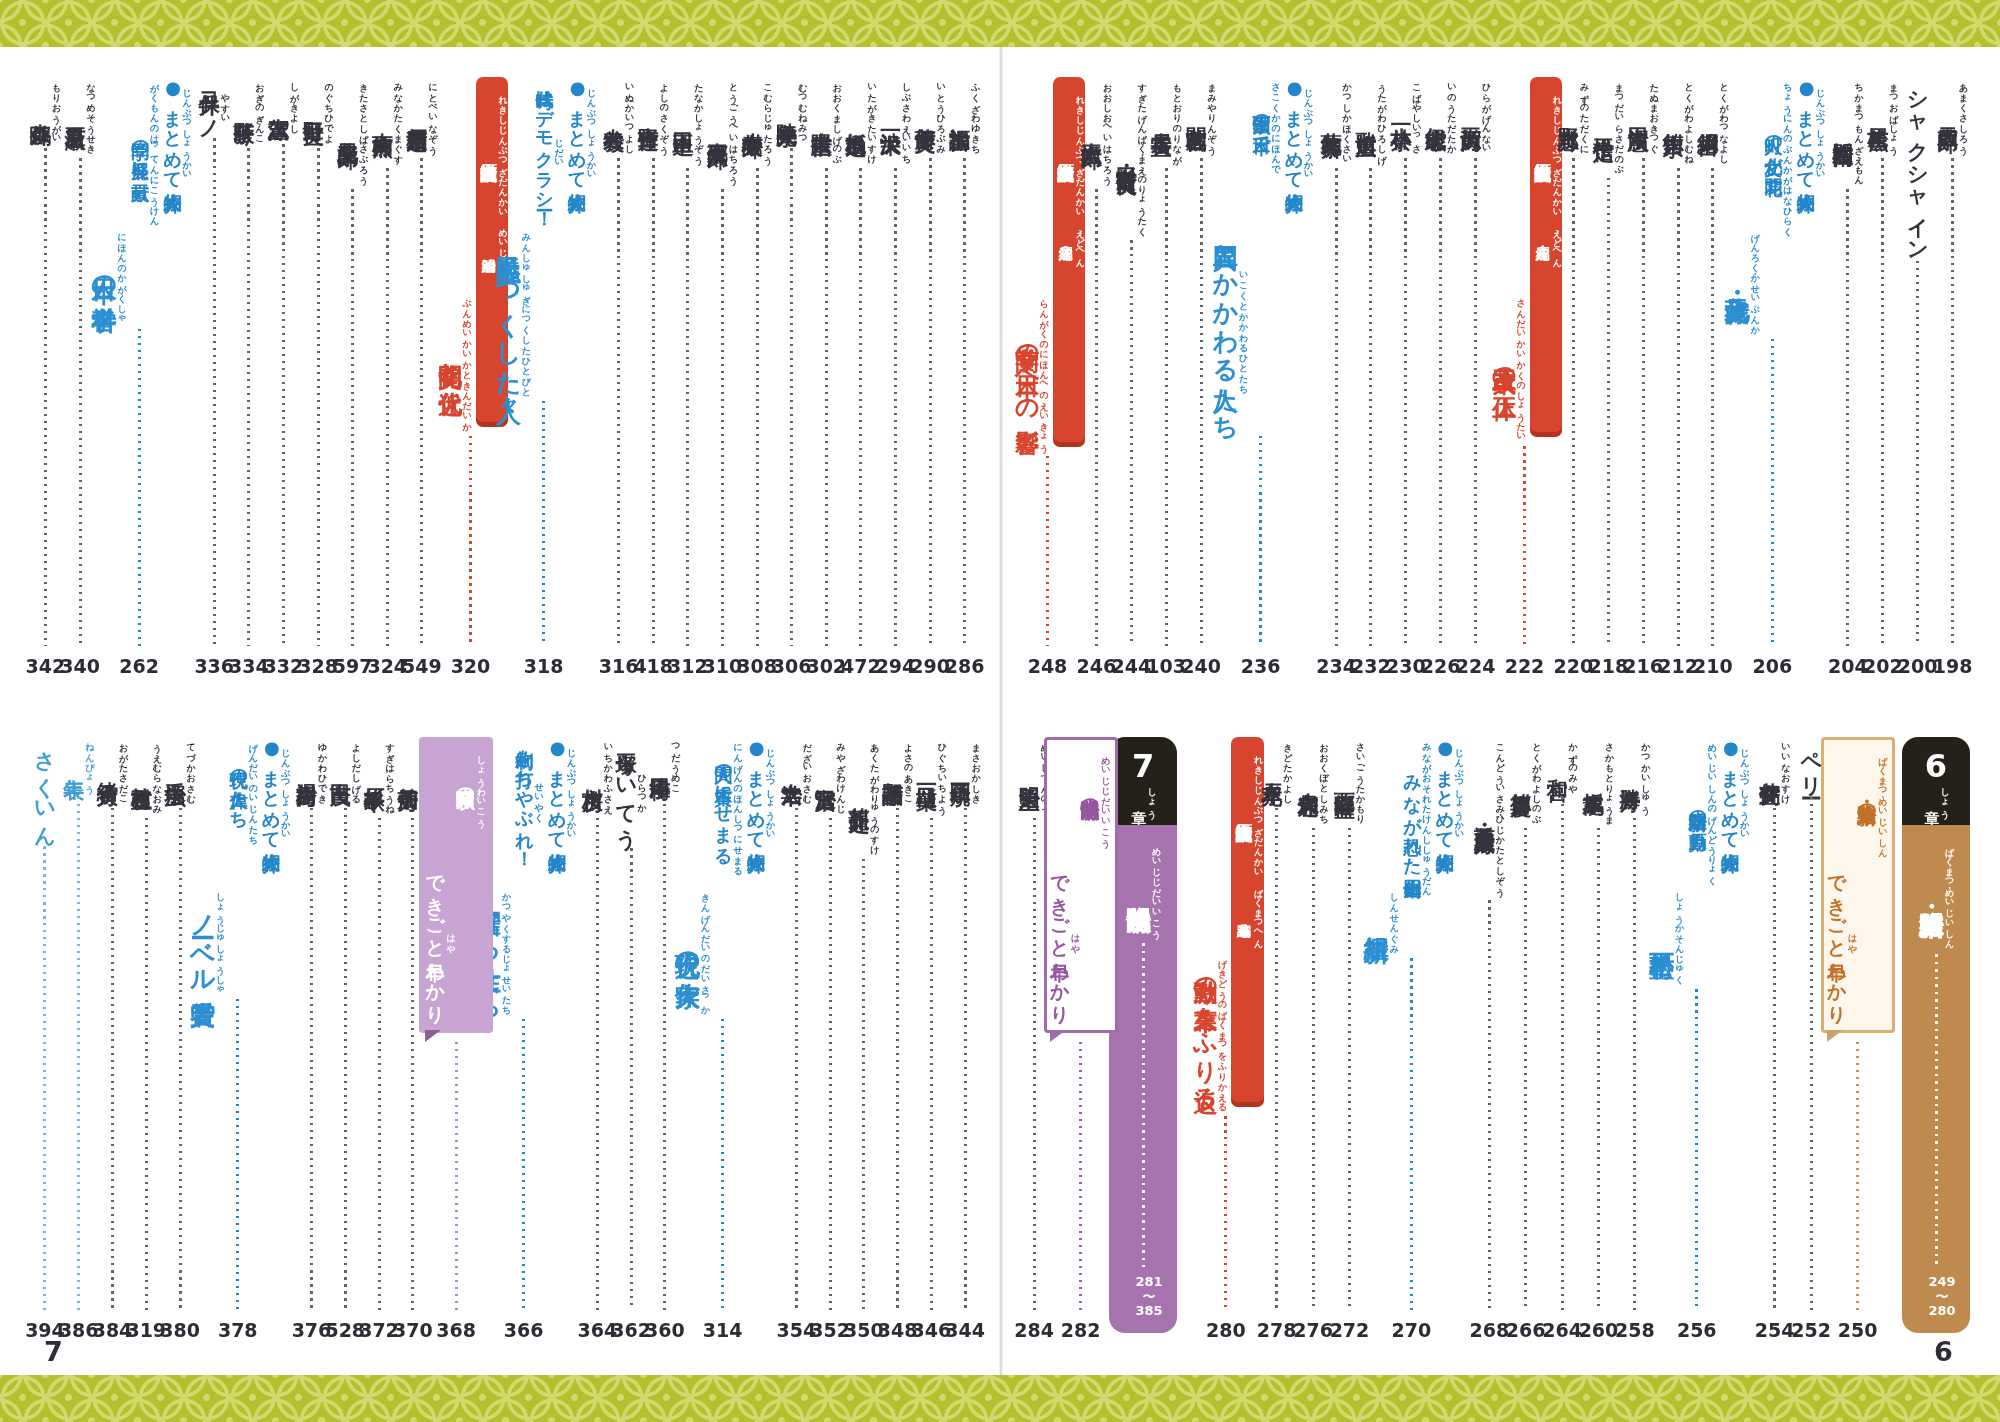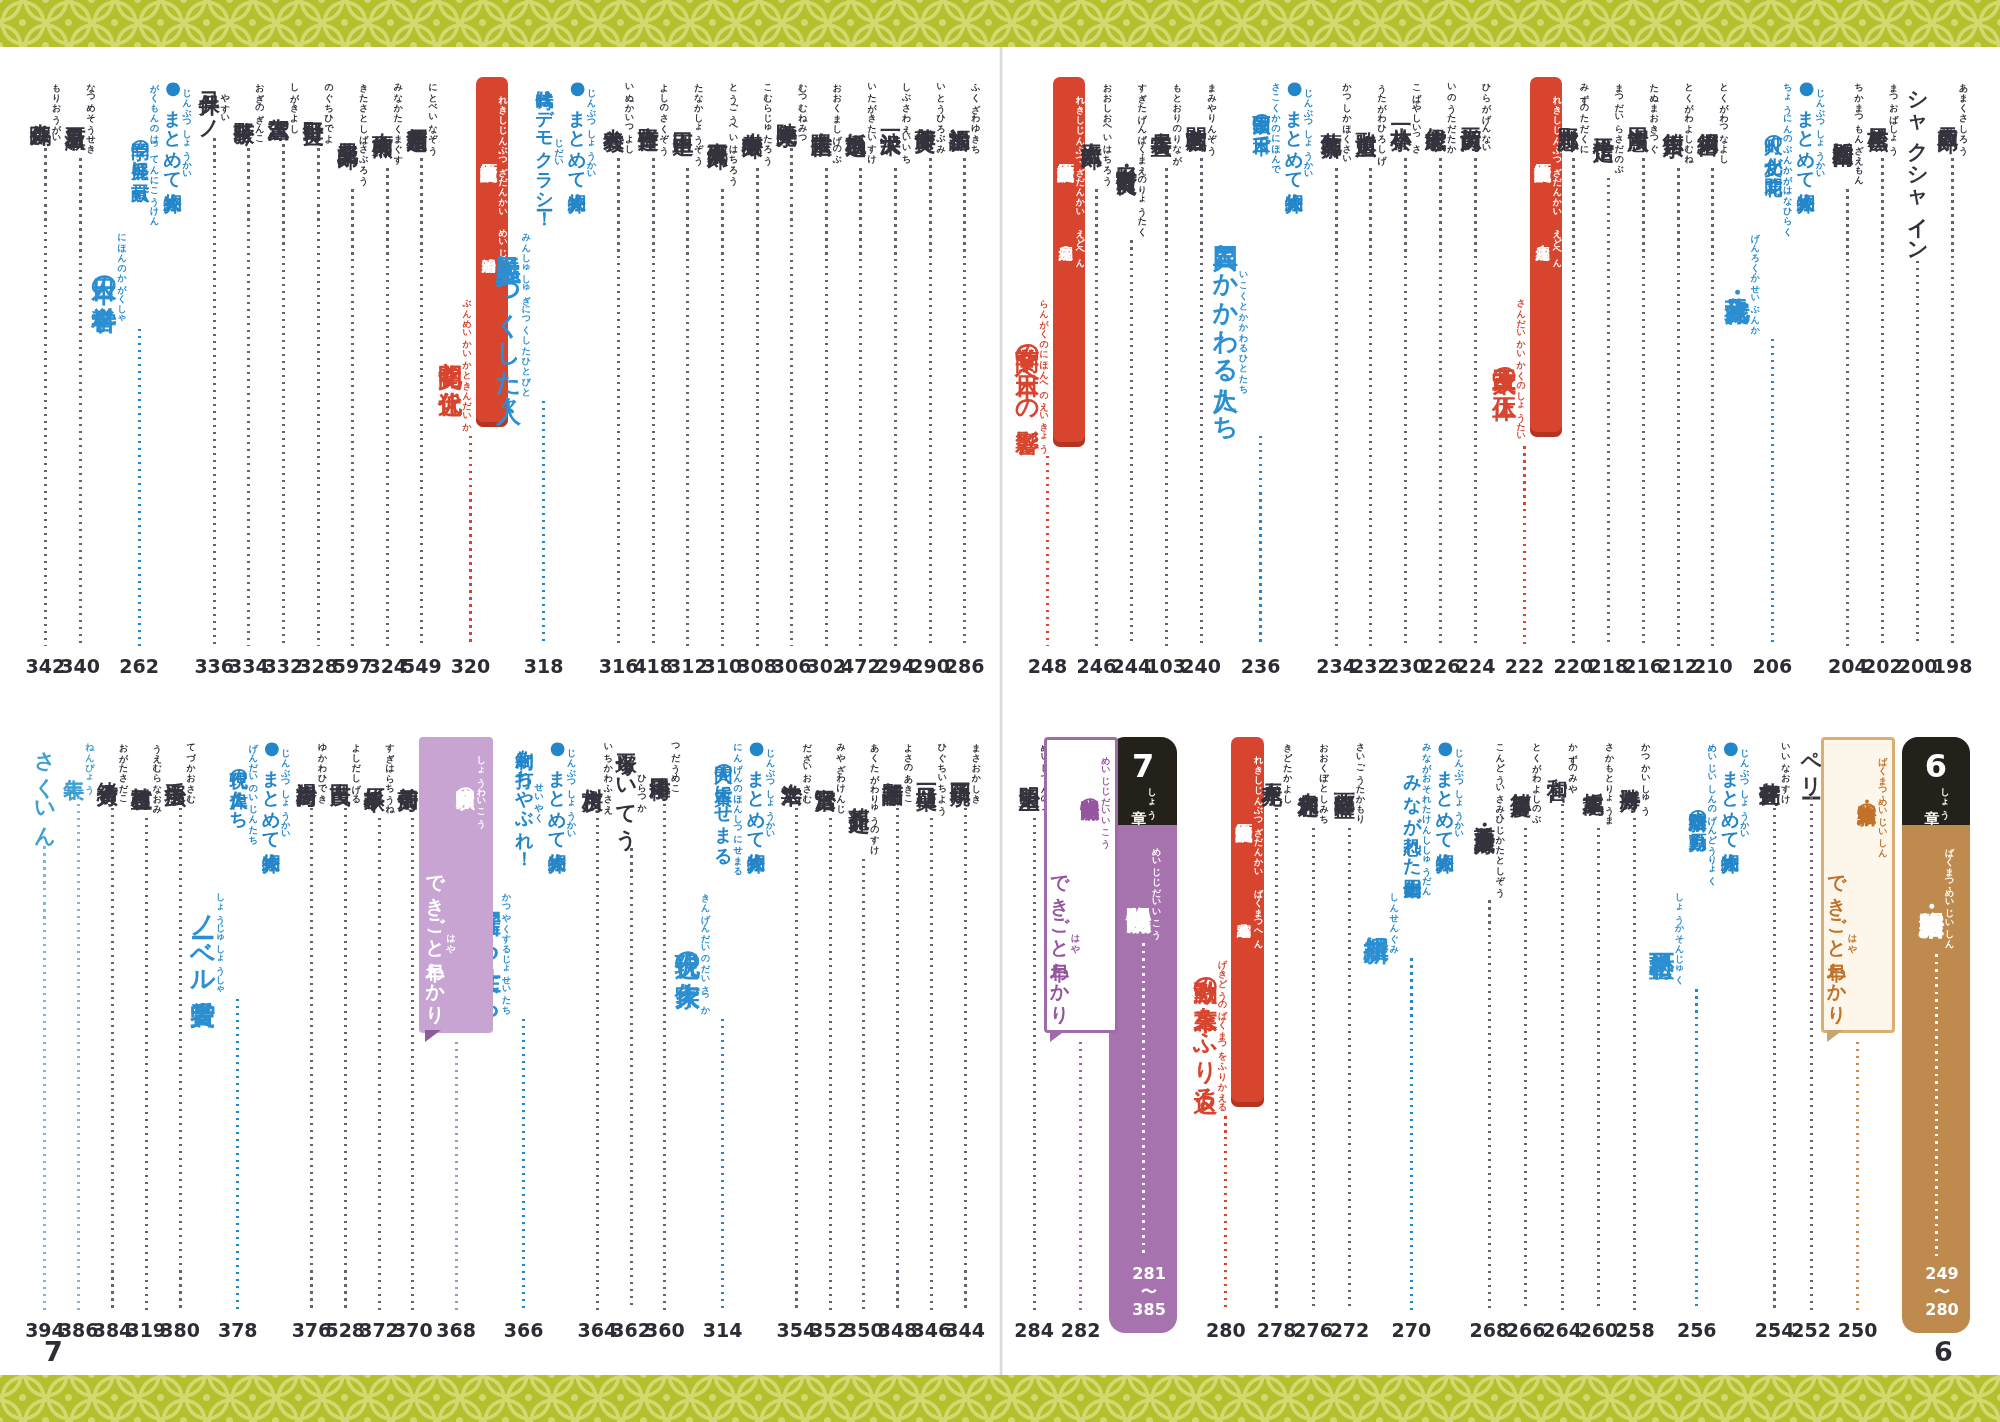--- a/index.html
+++ b/index.html
@@ -86,21 +86,21 @@
     display:flex;flex-direction:column;align-items:center;justify-content:center;}
   .ch-digit{font-weight:800;font-size:32px;line-height:1;}
   .ch-sho{writing-mode:vertical-rl;font-size:15px;font-weight:800;}
   .ch-body{flex:1;border-radius:0 0 16px 16px;display:flex;flex-direction:column;align-items:center;
     padding:16px 0 14px;}
   .theme-brown .ch-body{background:#bf8a4d;}
   .theme-purple .ch-body{background:#a673ae;}
   .ch-title{color:#fff;font-size:25px;}
   .ch-leader{flex:1;width:3px;margin:10px 0 8px;
     background-image:repeating-linear-gradient(to bottom,rgba(255,255,255,.95) 0 2.5px,transparent 2.5px 7.5px);}
-  .ch-pages{color:#fff;font-weight:800;font-size:16px;text-align:center;white-space:pre-line;line-height:1.12;margin-left:12px;}
+  .ch-pages{color:#fff;font-weight:800;font-size:13px;text-align:center;white-space:pre-line;line-height:1.12;margin-left:12px;}
 </style>
 </head>
 <body>
 
 <div class="band band-top"></div>
 <div class="band band-bottom"></div>
 <div class="gutter"></div>
 
 <div class="page page-left">
   <div class="row row-top">

